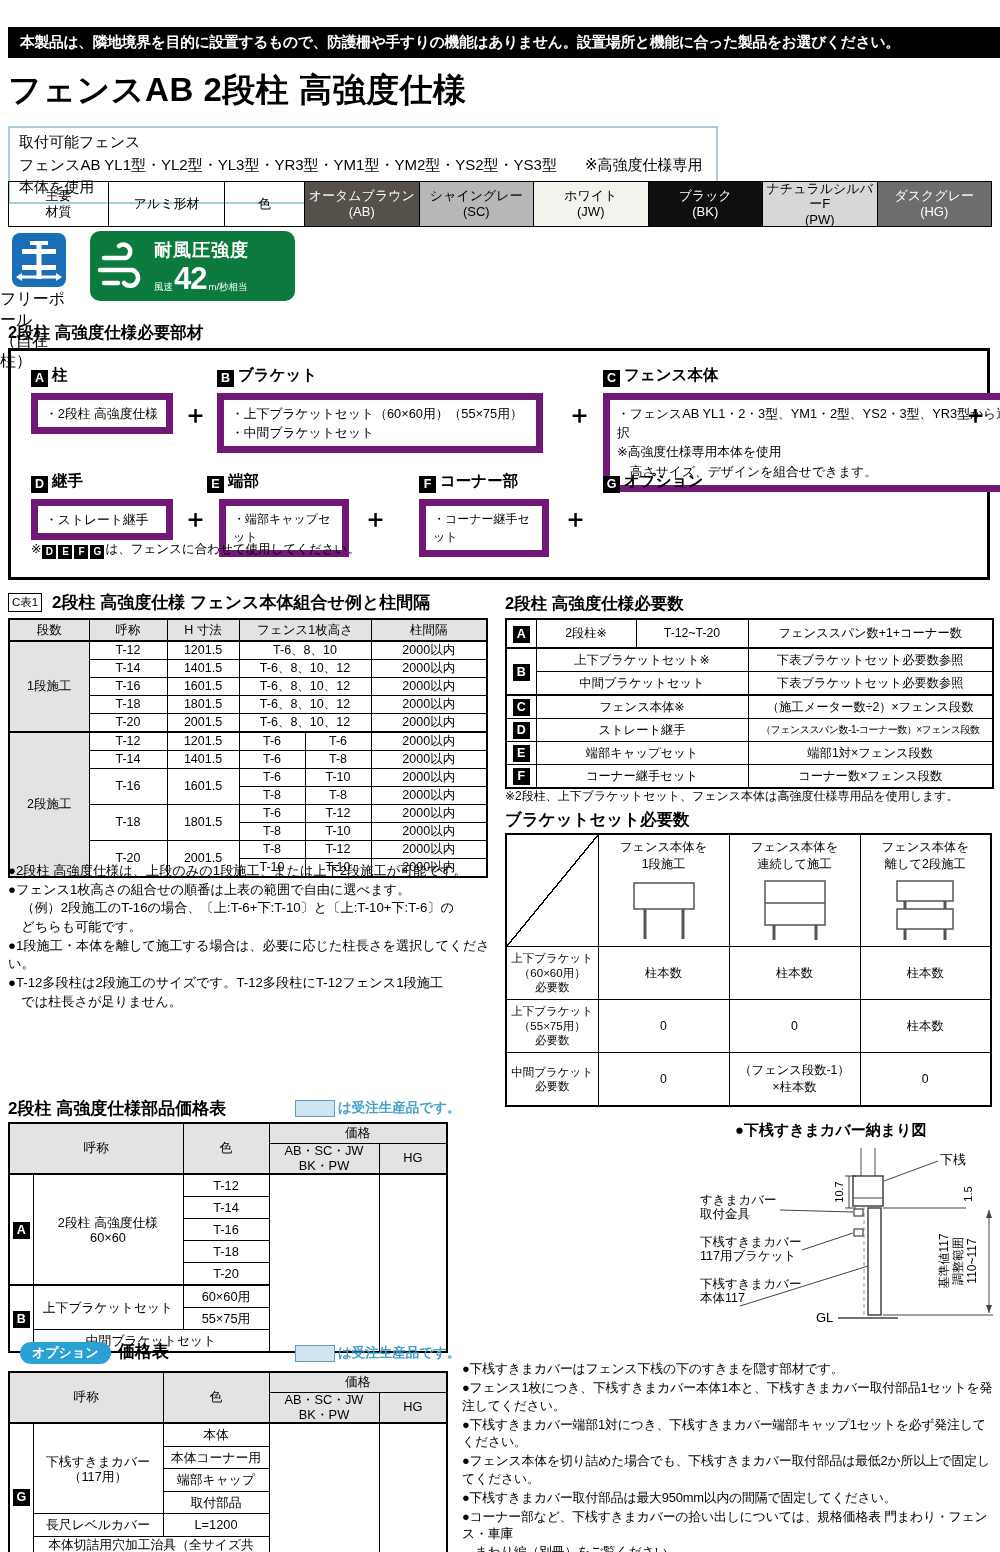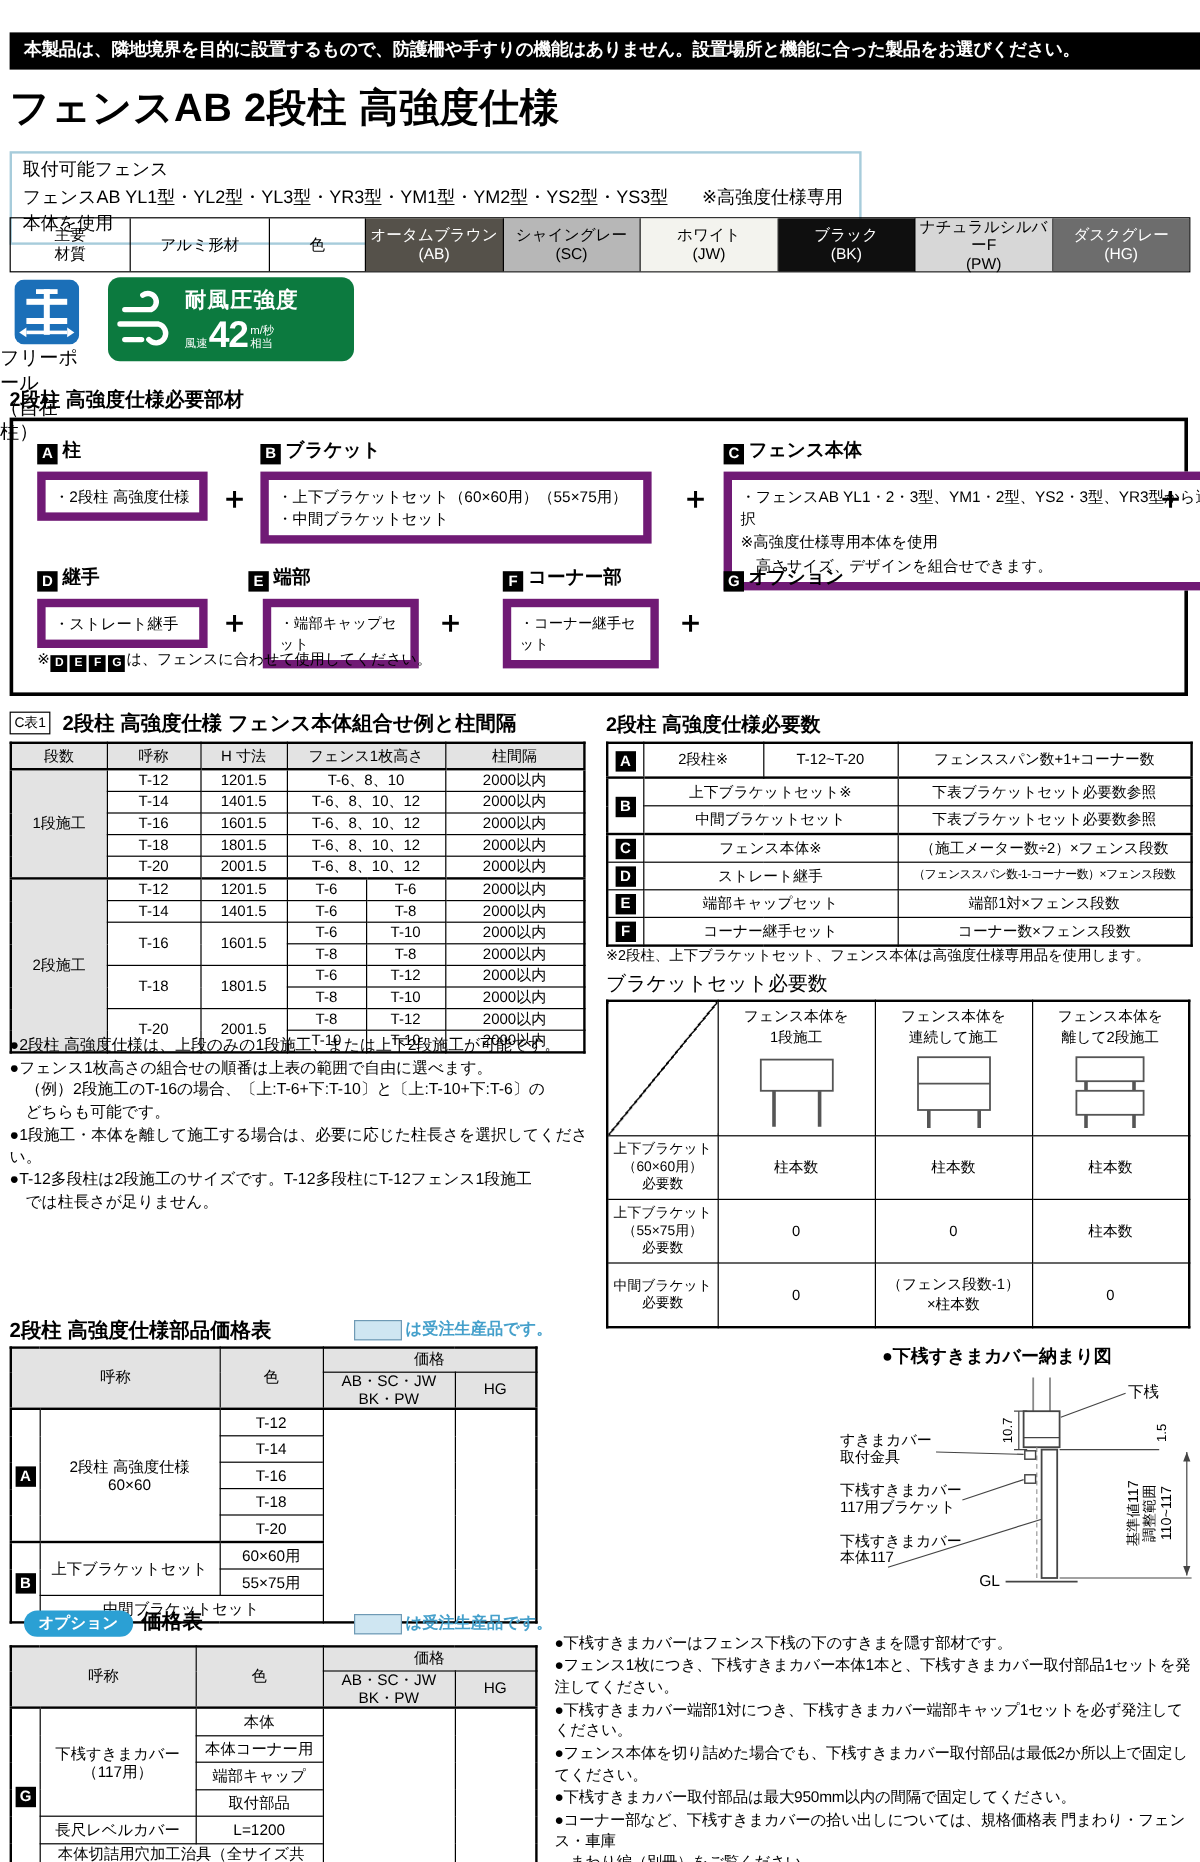--- a/index.html
+++ b/index.html
@@ -24,21 +24,21 @@
   
   .fp-icon{top:233px;left:12px;}
   .fp-cap{top:289px;left:0px;width:78px;font-size:16px;line-height:1.3;}
   .wind{top:231px;left:90px;width:205px;height:70px;background:#0c7a3f;border-radius:10px;
     display:flex;align-items:center;color:#fff;}
   .wind-txt{display:flex;flex-direction:column;margin-left:2px;}
   .wind-title{font-size:18px;font-weight:bold;letter-spacing:1px;}
   .wind-row{display:flex;align-items:flex-end;line-height:1;margin-top:1px;}
   .wind-sm{font-size:9.5px;margin:0 1px 3px 0;}
   .wind-val{font-size:31px;font-weight:bold;letter-spacing:-1px;}
-  .wind-unitcol{display:flex;flex-direction:column;font-size:9.5px;margin-left:2px;line-height:1.15;margin-bottom:1px;}
+  .wind-unitcol{display:flex;flex-direction:row;font-size:9.5px;margin-left:2px;line-height:1.15;margin-bottom:1px;}
   
   .sec1{top:322px;left:8px;font-size:16.5px;font-weight:bold;}
   
   .partsbox{top:348px;left:8px;width:982px;height:232px;border:3px solid #000;box-sizing:border-box;}
   .lb{display:inline-block;background:#000;color:#fff;font-weight:bold;width:17px;height:17px;
     line-height:17px;text-align:center;font-size:12.5px;vertical-align:-2px;}
   .lbsm{display:inline-block;background:#000;color:#fff;font-weight:bold;width:14px;height:14px;
     line-height:14px;text-align:center;font-size:10px;vertical-align:-2px;margin:0 1px;}
   .pname{font-size:15.5px;font-weight:bold;margin-left:4px;}
   .pbox{border:7px solid #701a75;background:#fff;font-size:12.8px;line-height:1.5;padding:4px 7px;box-sizing:border-box;}
@@ -60,21 +60,21 @@
   .combo-notes{top:862px;left:8px;width:486px;font-size:13.2px;line-height:1.38;}
   .combo-notes div{margin-bottom:1px;}
   
   .needs-title{top:593px;left:505px;font-size:16.5px;font-weight:bold;}
   .needs{top:618px;left:505px;width:487px;border:2px solid #000;font-size:12.3px;}
   .needs td{height:22px;line-height:1.2;}
   .needs .rA td{height:27px;}
   .needs .tiny{font-size:10px;letter-spacing:-0.5px;}
   .needs-note{top:788px;left:505px;font-size:12px;}
   
-  .br-title{top:809px;left:505px;font-size:16.5px;font-weight:normal;}
+  .br-title{top:809px;left:505px;font-size:16.5px;font-weight:bold;}
   .brt{top:833px;left:505px;width:487px;border:2px solid #000;font-size:12.3px;}
   .brt th{vertical-align:top;padding-top:4px;}
   .brt .diag{background:
     linear-gradient(to bottom right,transparent calc(50% - 0.7px),#000 calc(50% - 0.7px),#000 calc(50% + 0.7px),transparent calc(50% + 0.7px));}
   .brt .rowlab{font-size:11.5px;line-height:1.25;}
   .brt td{height:52px;}
   .brt tr.hrow th{height:102px;}
   .brdg{margin-top:4px;}
   
   .p1-title{top:1097px;left:8px;font-size:17px;font-weight:bold;}

